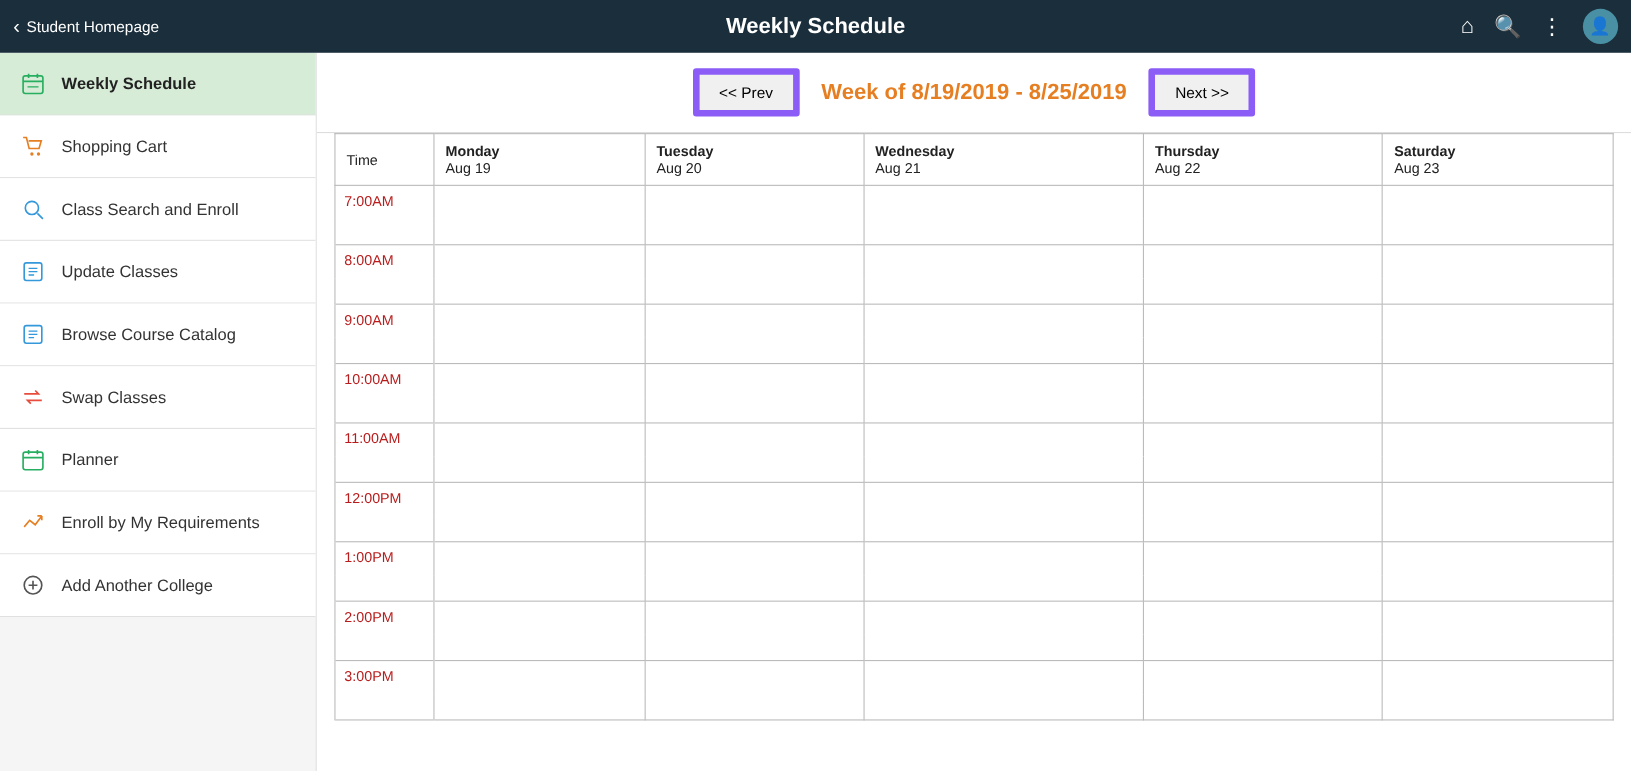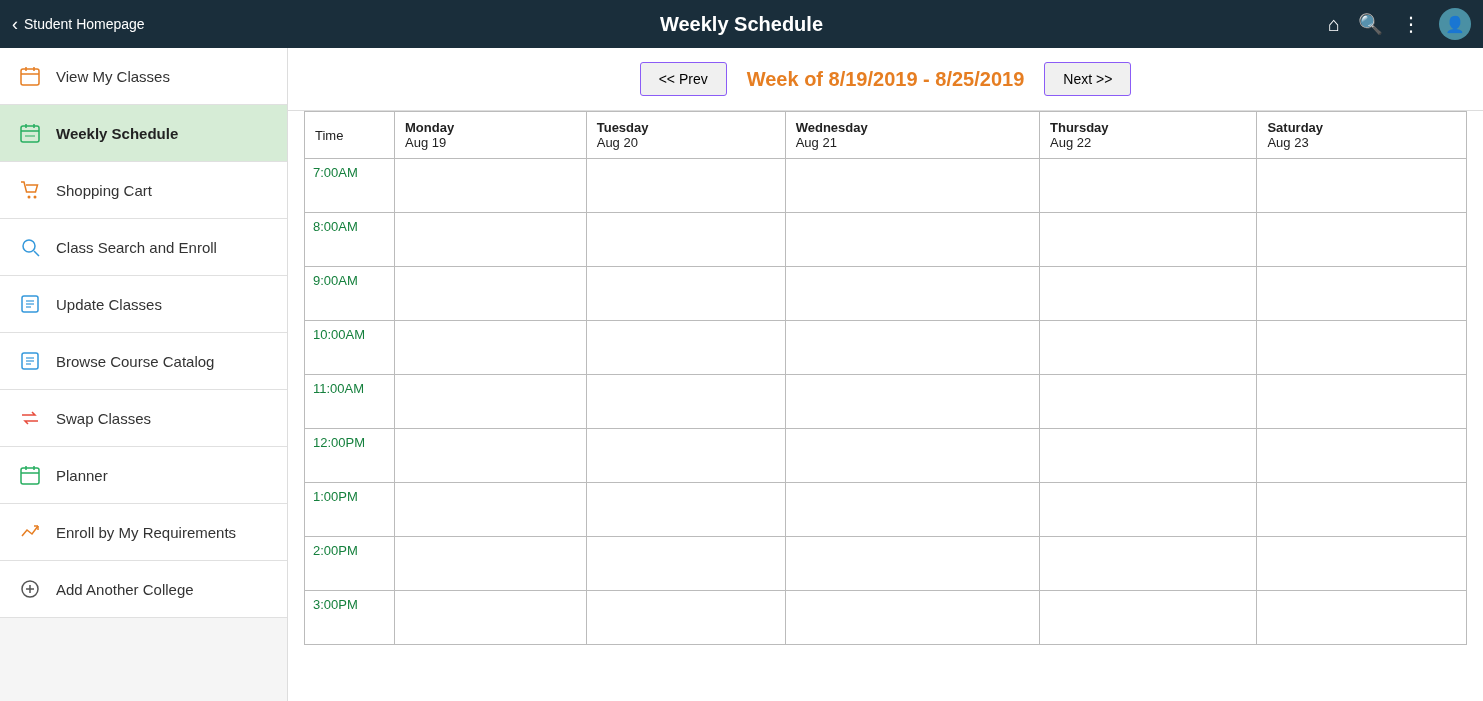--- a/index.html
+++ b/index.html
@@ -125,21 +125,21 @@
       align-items: center;
       justify-content: center;
       padding: 14px 20px;
       gap: 20px;
       background: white;
       border-bottom: 1px solid #ddd;
       flex-shrink: 0;
     }
     .week-nav button {
       padding: 8px 18px;
-      border: 1px solid #8b5cf6;
+      border: 6px solid #8b5cf6;
       background: #f0f0f0;
       cursor: pointer;
       font-size: 14px;
       border-radius: 3px;
     }
     .week-nav .week-label {
       color: #e67e22;
       font-size: 20px;
       font-weight: bold;
     }
@@ -168,21 +168,21 @@
       border: 1px solid #bbb;
       height: 30px;
       padding: 4px 8px;
       font-size: 13px;
       color: #333;
       vertical-align: top;
     }
     .schedule-table td.time-cell {
       width: 90px;
       font-weight: normal;
-      color: #15803d;
+      color: #b91c1c;
       white-space: nowrap;
       vertical-align: top;
       padding-top: 6px;
     }
     .schedule-table tr.time-row td { border-bottom: none; }
     .schedule-table tr.spacer-row td { border-top: none; height: 24px; }
   </style>
 </head>
 <body>
 
@@ -196,31 +196,20 @@
     <span title="Home">⌂</span>
     <span title="Search">🔍</span>
     <span title="More">⋮</span>
     <div class="avatar">👤</div>
   </div>
 </div>
 
 <div class="main-layout">
 
   <div class="sidebar" id="sidebar">
-      <div class="sidebar-item">
-        <span class="icon icon-calendar">
-          <svg width="22" height="22" viewBox="0 0 22 22">
-            <rect x="2" y="4" width="18" height="16" rx="2" fill="none" stroke="#e67e22" stroke-width="1.5"></rect>
-            <line x1="2" y1="9" x2="20" y2="9" stroke="#e67e22" stroke-width="1.5"></line>
-            <line x1="7" y1="2" x2="7" y2="6" stroke="#e67e22" stroke-width="1.5"></line>
-            <line x1="15" y1="2" x2="15" y2="6" stroke="#e67e22" stroke-width="1.5"></line>
-          </svg>
-        </span>
-        <span>View My Classes</span>
-      </div>
       <div class="sidebar-item active">
         <span class="icon icon-schedule">
           <svg width="22" height="22" viewBox="0 0 22 22">
             <rect x="2" y="4" width="18" height="16" rx="2" fill="none" stroke="#27ae60" stroke-width="1.5"></rect>
             <line x1="2" y1="9" x2="20" y2="9" stroke="#27ae60" stroke-width="1.5"></line>
             <line x1="7" y1="2" x2="7" y2="6" stroke="#27ae60" stroke-width="1.5"></line>
             <line x1="15" y1="2" x2="15" y2="6" stroke="#27ae60" stroke-width="1.5"></line>
             <line x1="6" y1="14" x2="16" y2="14" stroke="#27ae60" stroke-width="1"></line>
           </svg>
         </span>

